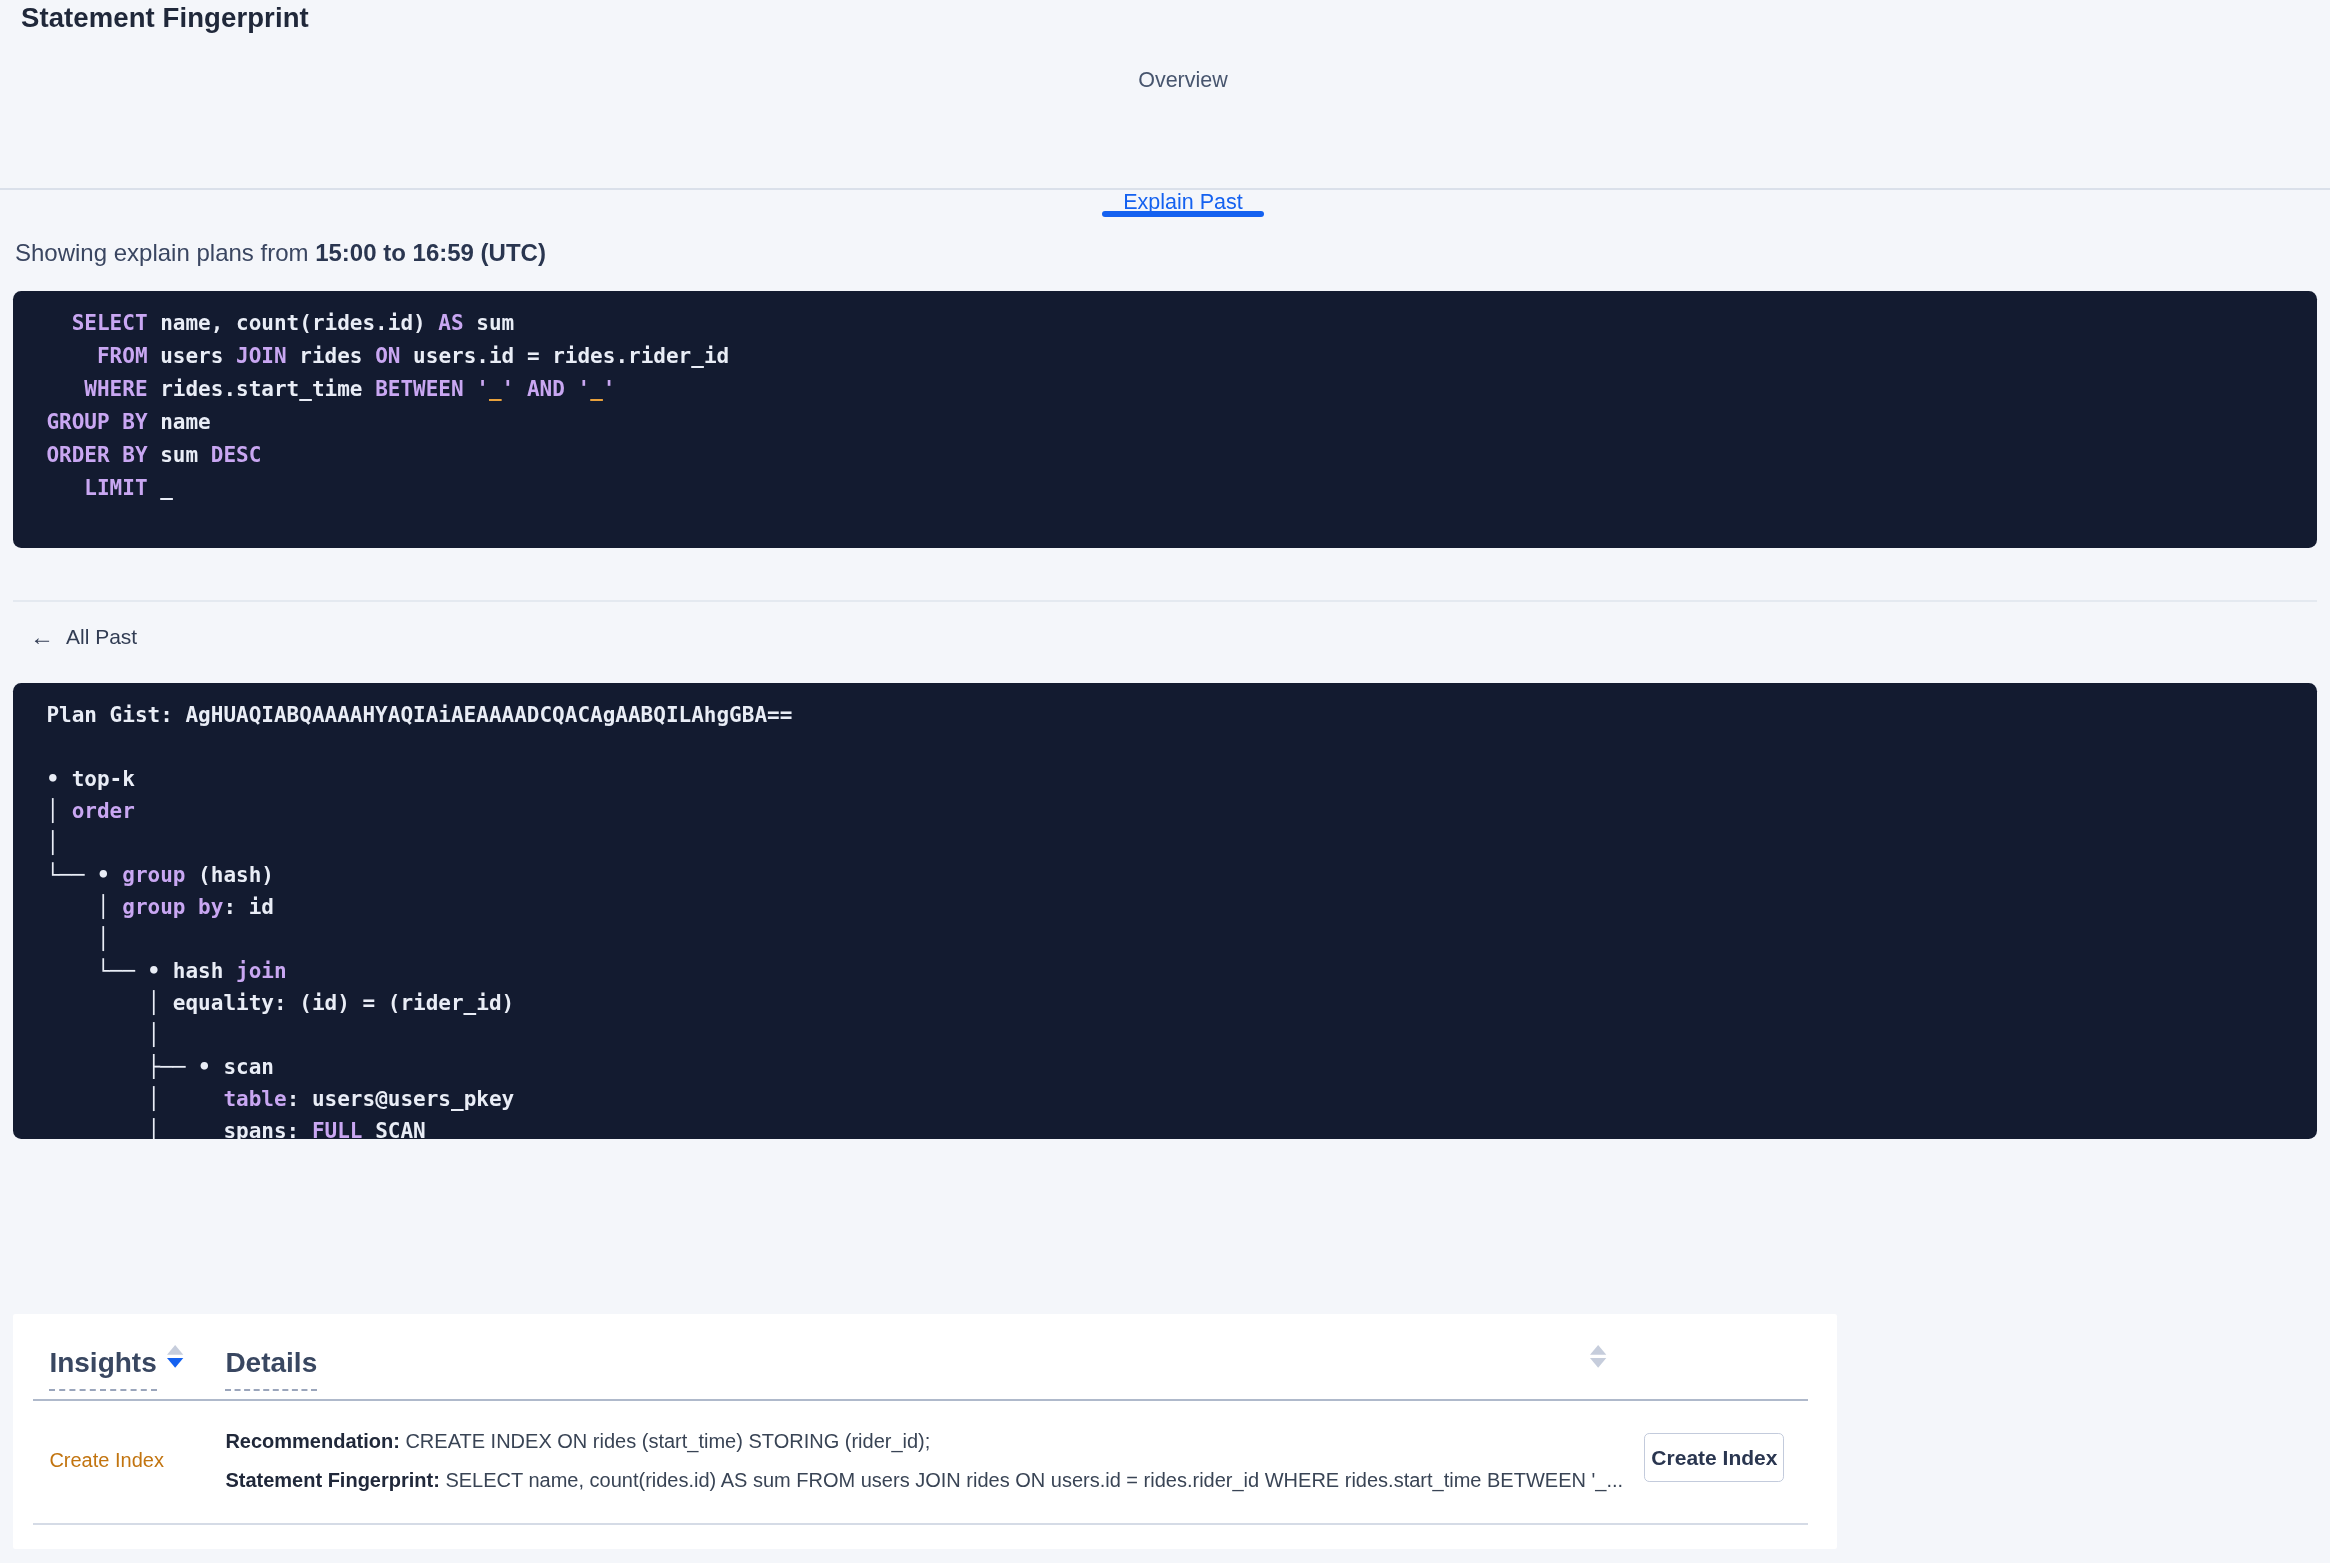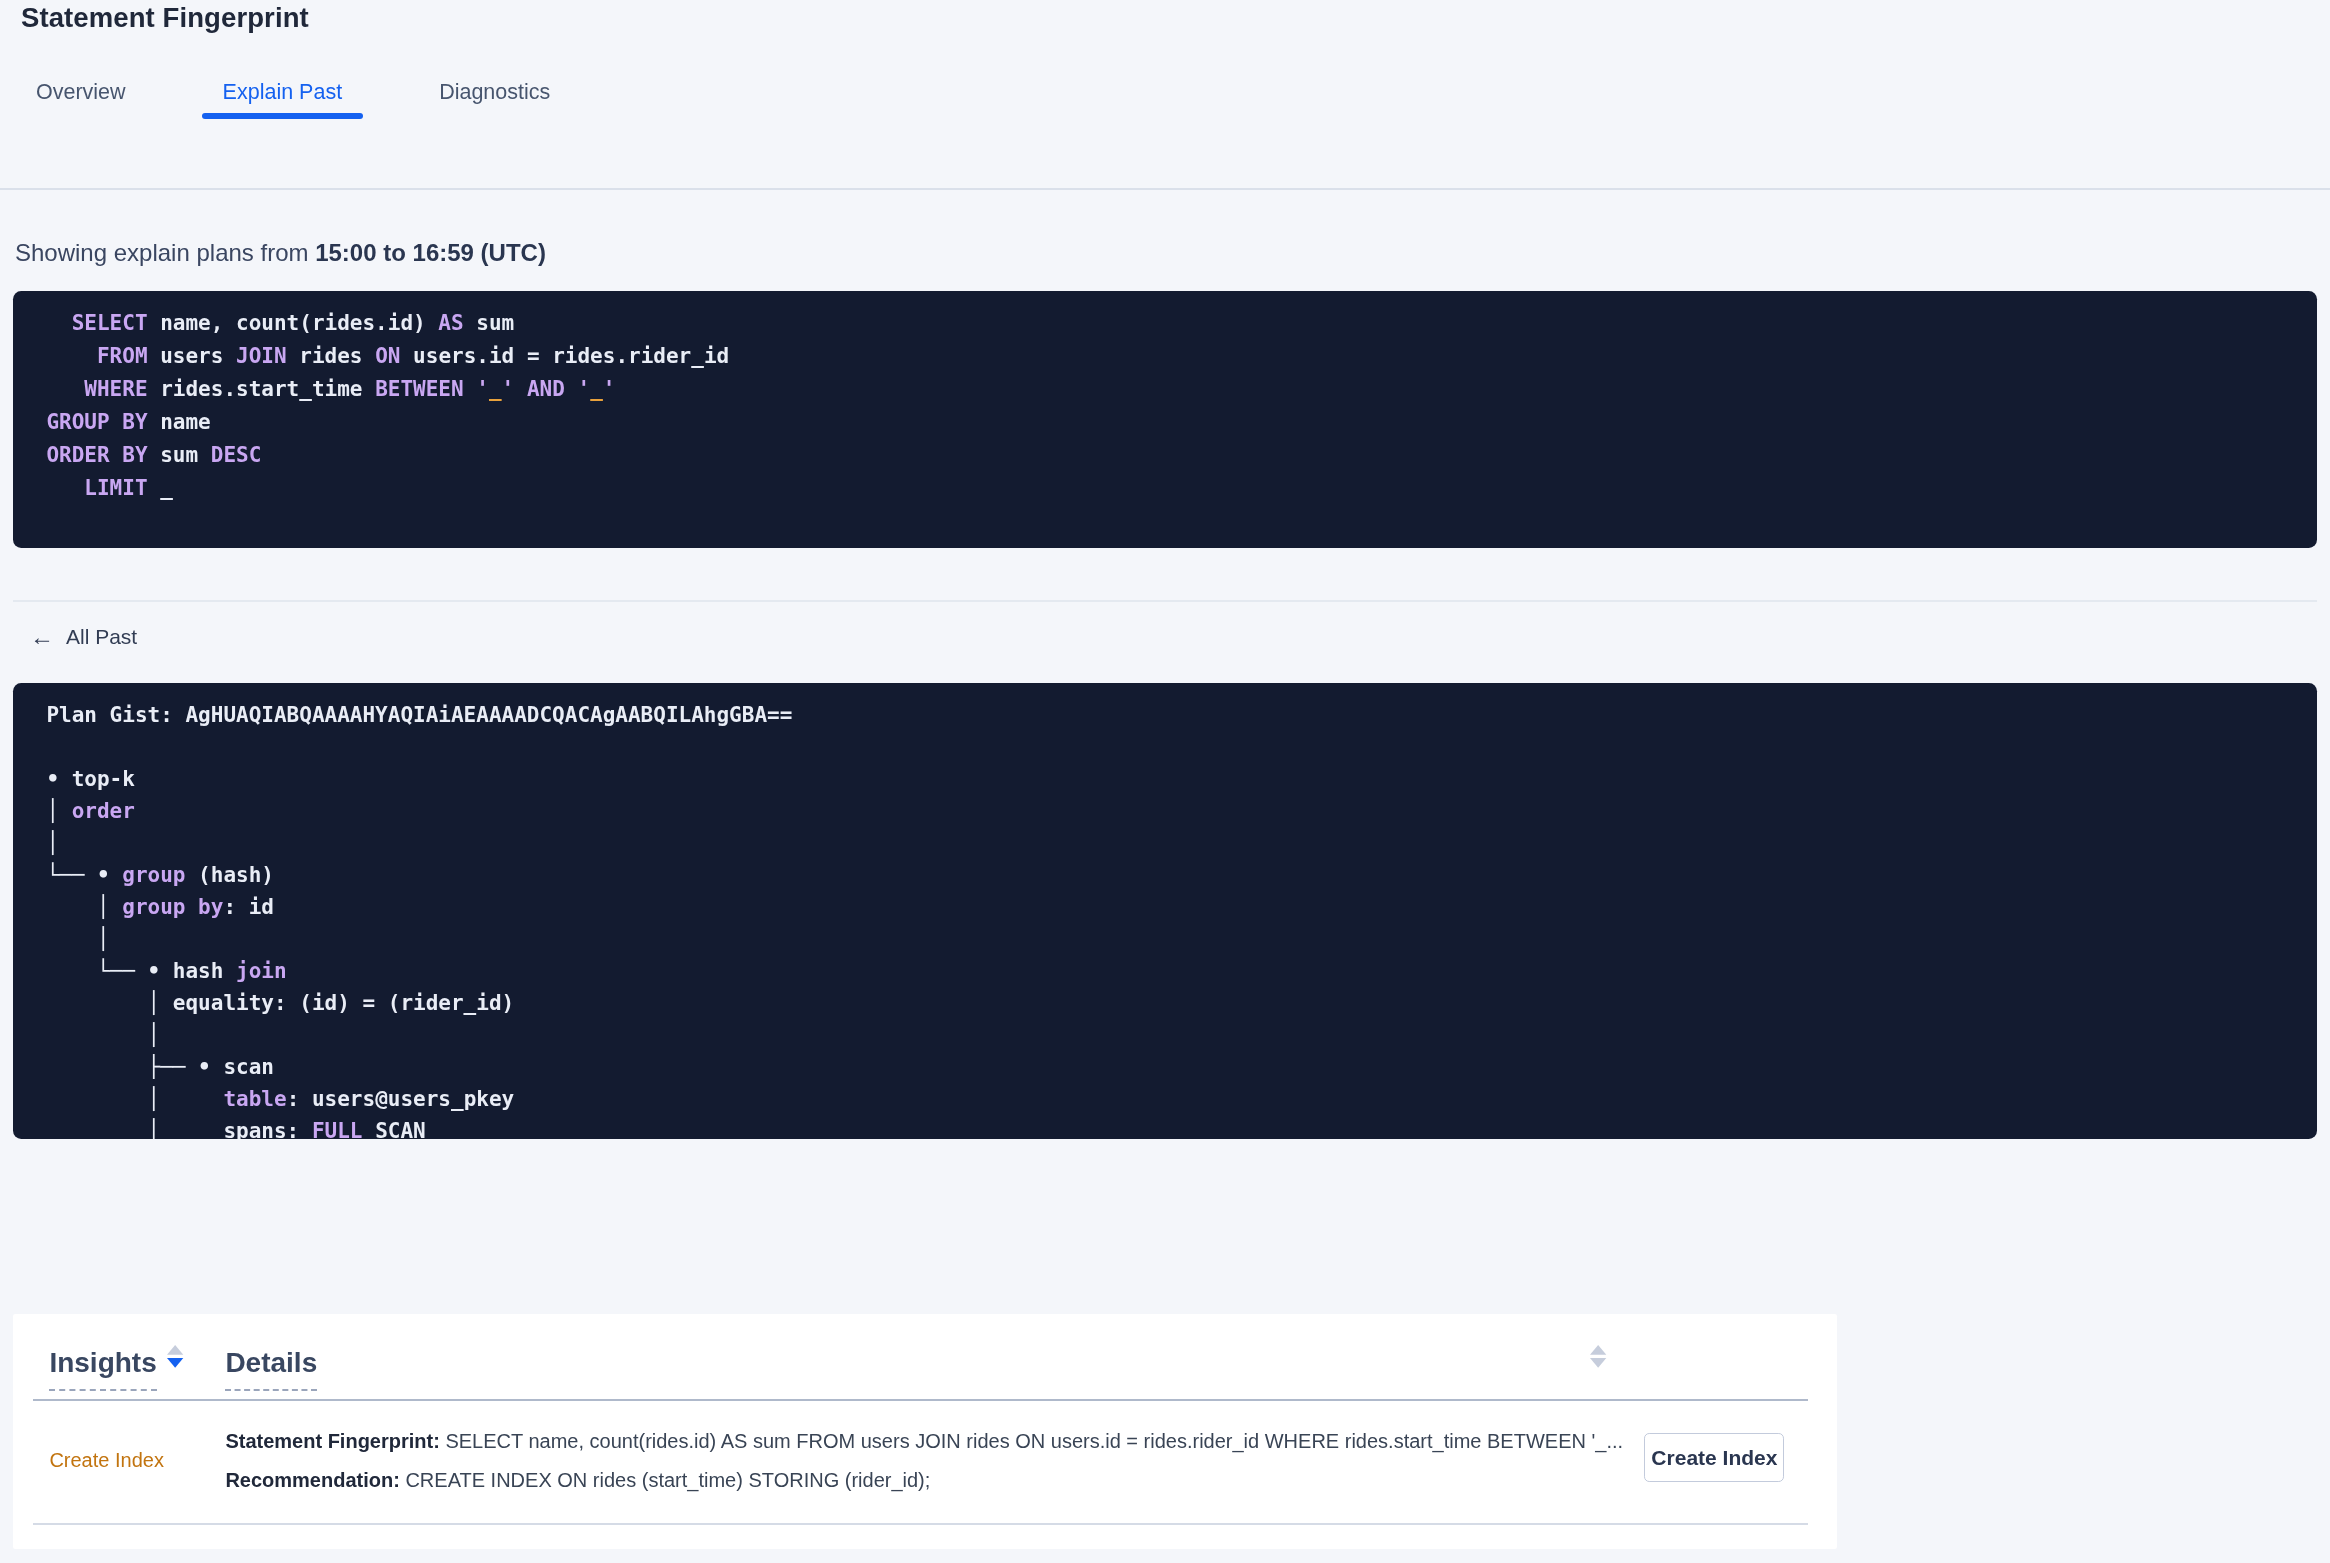--- a/index.html
+++ b/index.html
@@ -14,21 +14,21 @@
   .page { position:absolute; inset:0;border-radius:18px; }
 
   
   .page-title {
     position:absolute; left:21px; top:1.5px;
     font-size:27.5px; font-weight:bold; color:#20283A; letter-spacing:0.1px;
   }
 
   
   .tabbar { position:absolute; left:0; top:68px; width:100%; height:49px; }
-  .tabbar .tabs { display:flex; padding-left:36px; gap:97px; height:100%; align-items:center; }
+  .tabbar .tabs { display:flex; padding-left:36px; gap:97px; height:100%; align-items:center;flex-direction:column; }
   .tab { position:relative; font-size:21.5px; color:#47556E; cursor:pointer; height:100%; display:flex; align-items:center; }
   .tab.active { color:#1461F0; }
   .tab.active .tab-underline {
     position:absolute; left:-21px; right:-21px; bottom:-2.2px; height:6px;
     background:#1461F0; border-radius:3.7px;
   }
   .tab-divider { position:absolute; left:0; right:0; top:120px; height:1.5px; background:#DAE0EA; }
 
   
   .controls { position:absolute; left:13.4px; top:143px; height:68px; display:flex; align-items:stretch; }
@@ -169,21 +169,21 @@
           <polygon points="11,0 22,13 0,13" fill="#C6CDDC"></polygon>
         </svg>
       <svg width="16.3" height="9.7" viewBox="0 0 22 13">
           <polygon points="0,0 22,0 11,13" fill="#C6CDDC"></polygon>
         </svg>
     </div>
     <div class="hdr-divider"></div>
 
     <div class="insight-link">Create Index</div>
     <div class="detail-lines">
+      <div class="detail-line"><b>Recommendation:</b><span> CREATE INDEX ON rides (start_time) STORING (rider_id);</span></div>
       <div class="detail-line"><b>Statement Fingerprint:</b><span> SELECT name, count(rides.id) AS sum FROM users JOIN rides ON users.id = rides.rider_id WHERE rides.start_time BETWEEN '_...</span></div>
-      <div class="detail-line"><b>Recommendation:</b><span> CREATE INDEX ON rides (start_time) STORING (rider_id);</span></div>
     </div>
     <div class="create-index-btn">Create Index</div>
     <div class="row-divider"></div>
   </div>
 
 </div>
 
 
 </body></html>

